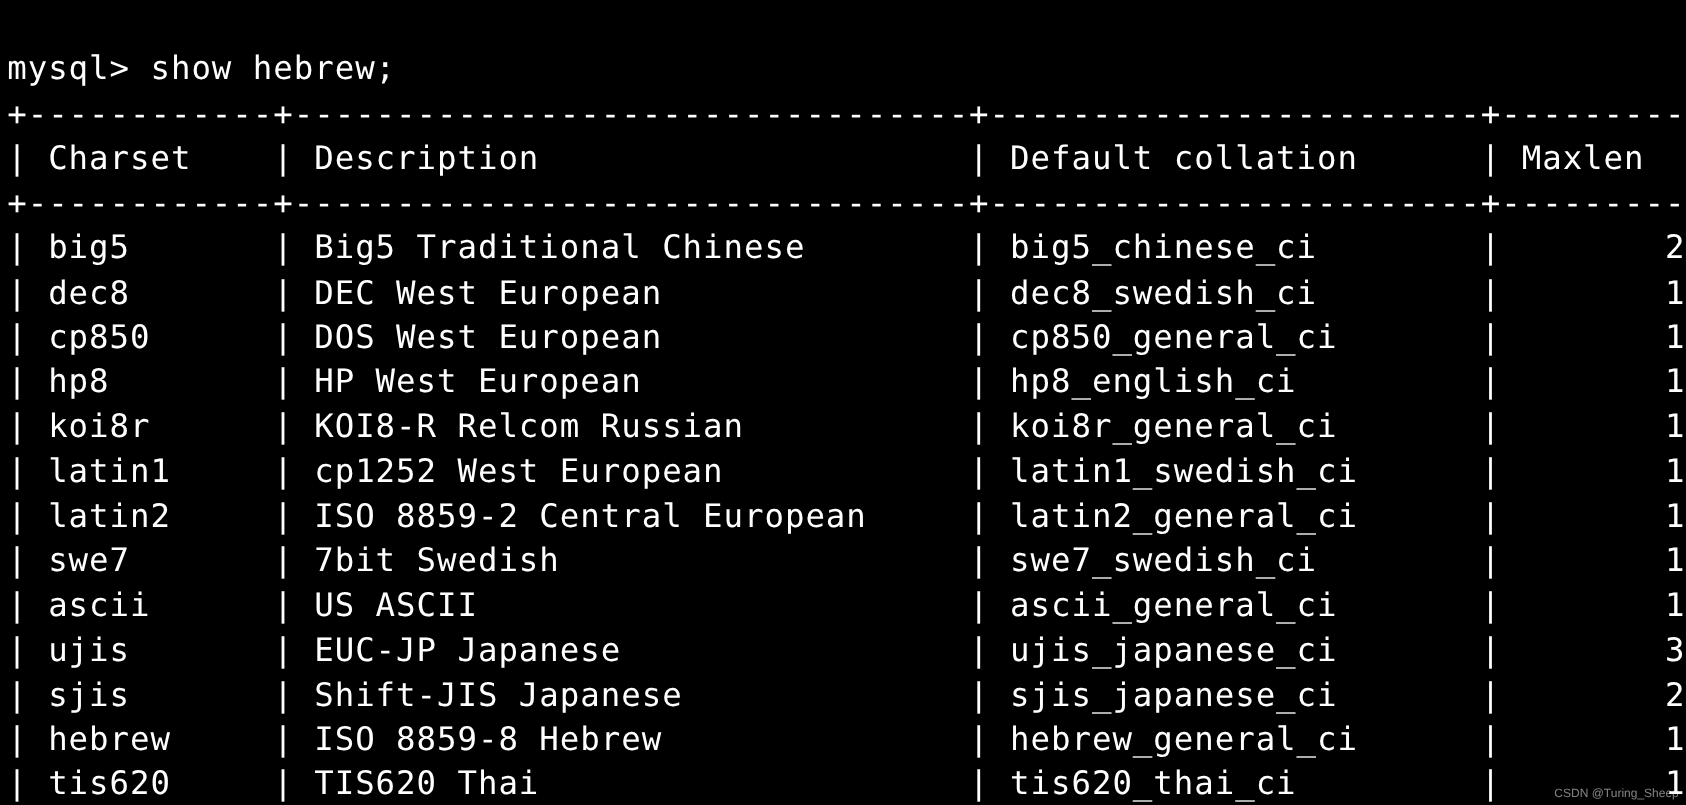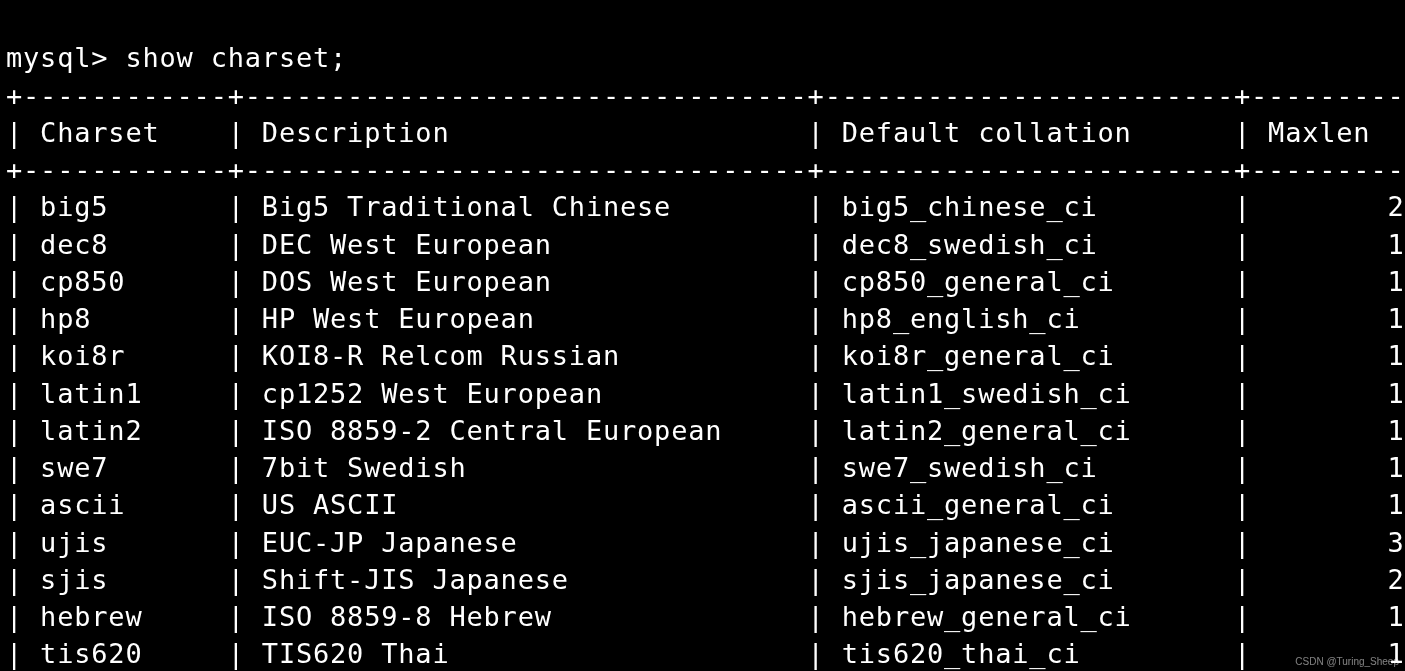--- a/index.html
+++ b/index.html
@@ -28,21 +28,21 @@
     font-size:10px;
     letter-spacing:0;
     font-family:Arial,Helvetica,sans-serif;
     color:rgba(255,255,255,0.5);
   }
 </style>
 </head>
 <body>
 
 <div class="terminal">
-<span>mysql&gt; </span><span>show charset;</span>
+<span>mysql&gt; </span><span>show hebrew;</span>
 <span id="border-top">+------------+---------------------------------+------------------------+----------+</span>
 <span id="header-row">| Charset    | Description                     | Default collation      | Maxlen   |</span>
 <span id="border-mid">+------------+---------------------------------+------------------------+----------+</span>
 <span>| big5       | Big5 Traditional Chinese        | big5_chinese_ci        |        2 |
 </span><span>| dec8       | DEC West European               | dec8_swedish_ci        |        1 |
 </span><span>| cp850      | DOS West European               | cp850_general_ci       |        1 |
 </span><span>| hp8        | HP West European                | hp8_english_ci         |        1 |
 </span><span>| koi8r      | KOI8-R Relcom Russian           | koi8r_general_ci       |        1 |
 </span><span>| latin1     | cp1252 West European            | latin1_swedish_ci      |        1 |
 </span><span>| latin2     | ISO 8859-2 Central European     | latin2_general_ci      |        1 |

